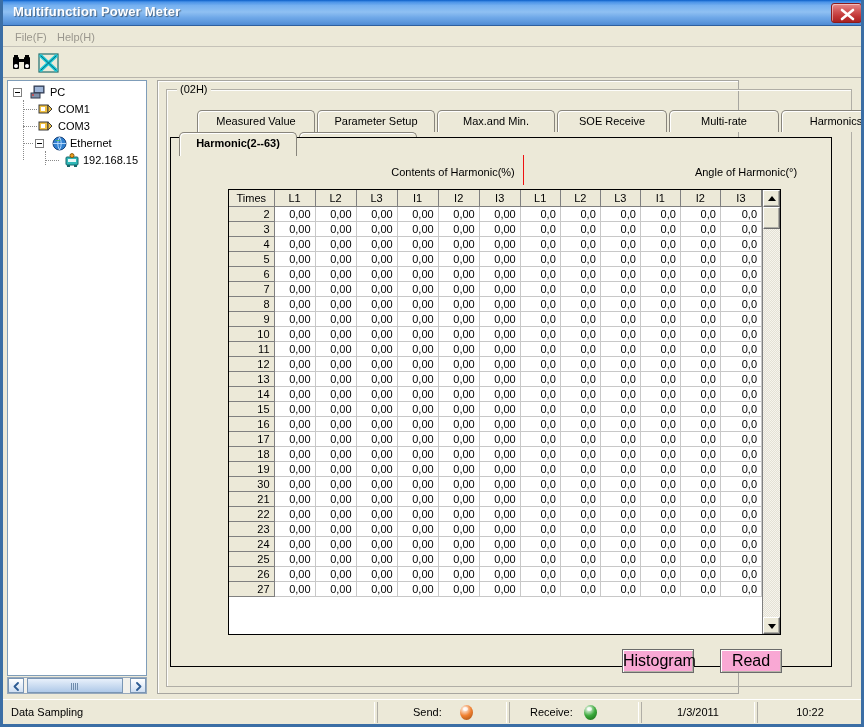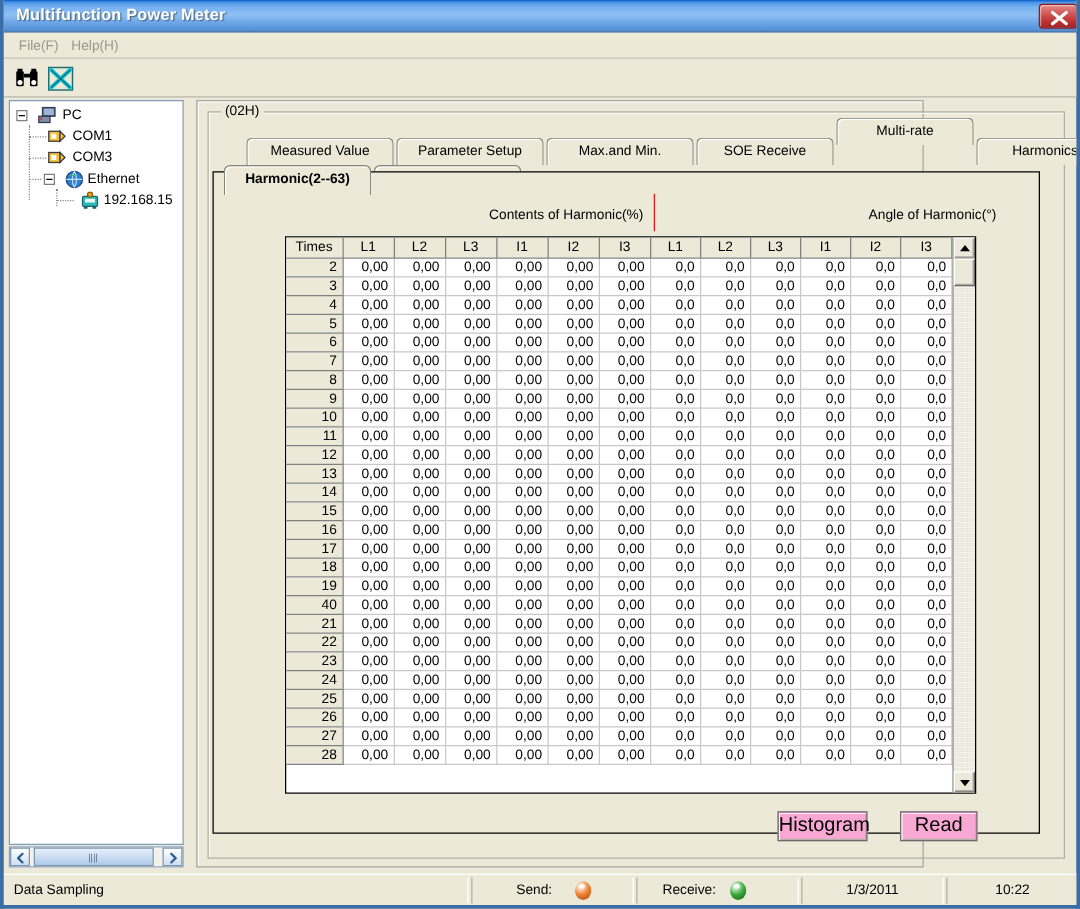--- a/index.html
+++ b/index.html
@@ -502,21 +502,21 @@
   <div id="splitter"></div>
 
   <div id="main-panel">
     <div id="groupbox">
       <div id="groupbox-label">(02H)</div>
 
       <div class="tab" style="left:30px;  top:20px; width:118px;">Measured Value</div>
       <div class="tab" style="left:150px; top:20px; width:118px;">Parameter Setup</div>
       <div class="tab" style="left:270px; top:20px; width:118px;">Max.and Min.</div>
       <div class="tab" style="left:390px; top:20px; width:110px;">SOE Receive</div>
-      <div class="tab" style="left:502px; top:4px; width:110px;">Multi-rate</div>
+      <div class="tab" style="left:502px; top:20px; width:110px;">Multi-rate</div>
       <div class="tab" style="left:614px; top:20px; width:110px;">Harmonics</div>
 
       <div class="tab selected" style="left:12px;  top:42px; width:118px;">Harmonic(2--63)</div>
       <div class="tab" style="left:132px; top:42px; width:118px;">SD Card</div>
     </div>
 
     <div id="tab-body"></div>
 
     <div class="section-title" style="left:185px; top:85px; width:220px;">Contents of Harmonic(%)</div>
     <div class="section-title" style="left:478px; top:85px; width:220px;">Angle of Harmonic(°)</div>
@@ -821,21 +821,21 @@
               <td>0,00</td>
               <td>0,00</td>
               <td>0,0</td>
               <td>0,0</td>
               <td>0,0</td>
               <td>0,0</td>
               <td>0,0</td>
               <td>0,0</td>
             </tr>
             <tr>
-              <td class="rowhdr">40</td>
+              <td class="rowhdr">30</td>
               <td>0,00</td>
               <td>0,00</td>
               <td>0,00</td>
               <td>0,00</td>
               <td>0,00</td>
               <td>0,00</td>
               <td>0,0</td>
               <td>0,0</td>
               <td>0,0</td>
               <td>0,0</td>
@@ -927,35 +927,20 @@
               <td>0,00</td>
               <td>0,0</td>
               <td>0,0</td>
               <td>0,0</td>
               <td>0,0</td>
               <td>0,0</td>
               <td>0,0</td>
             </tr>
             <tr>
               <td class="rowhdr">27</td>
-              <td>0,00</td>
-              <td>0,00</td>
-              <td>0,00</td>
-              <td>0,00</td>
-              <td>0,00</td>
-              <td>0,00</td>
-              <td>0,0</td>
-              <td>0,0</td>
-              <td>0,0</td>
-              <td>0,0</td>
-              <td>0,0</td>
-              <td>0,0</td>
-            </tr>
-            <tr>
-              <td class="rowhdr">28</td>
               <td>0,00</td>
               <td>0,00</td>
               <td>0,00</td>
               <td>0,00</td>
               <td>0,00</td>
               <td>0,00</td>
               <td>0,0</td>
               <td>0,0</td>
               <td>0,0</td>
               <td>0,0</td>

